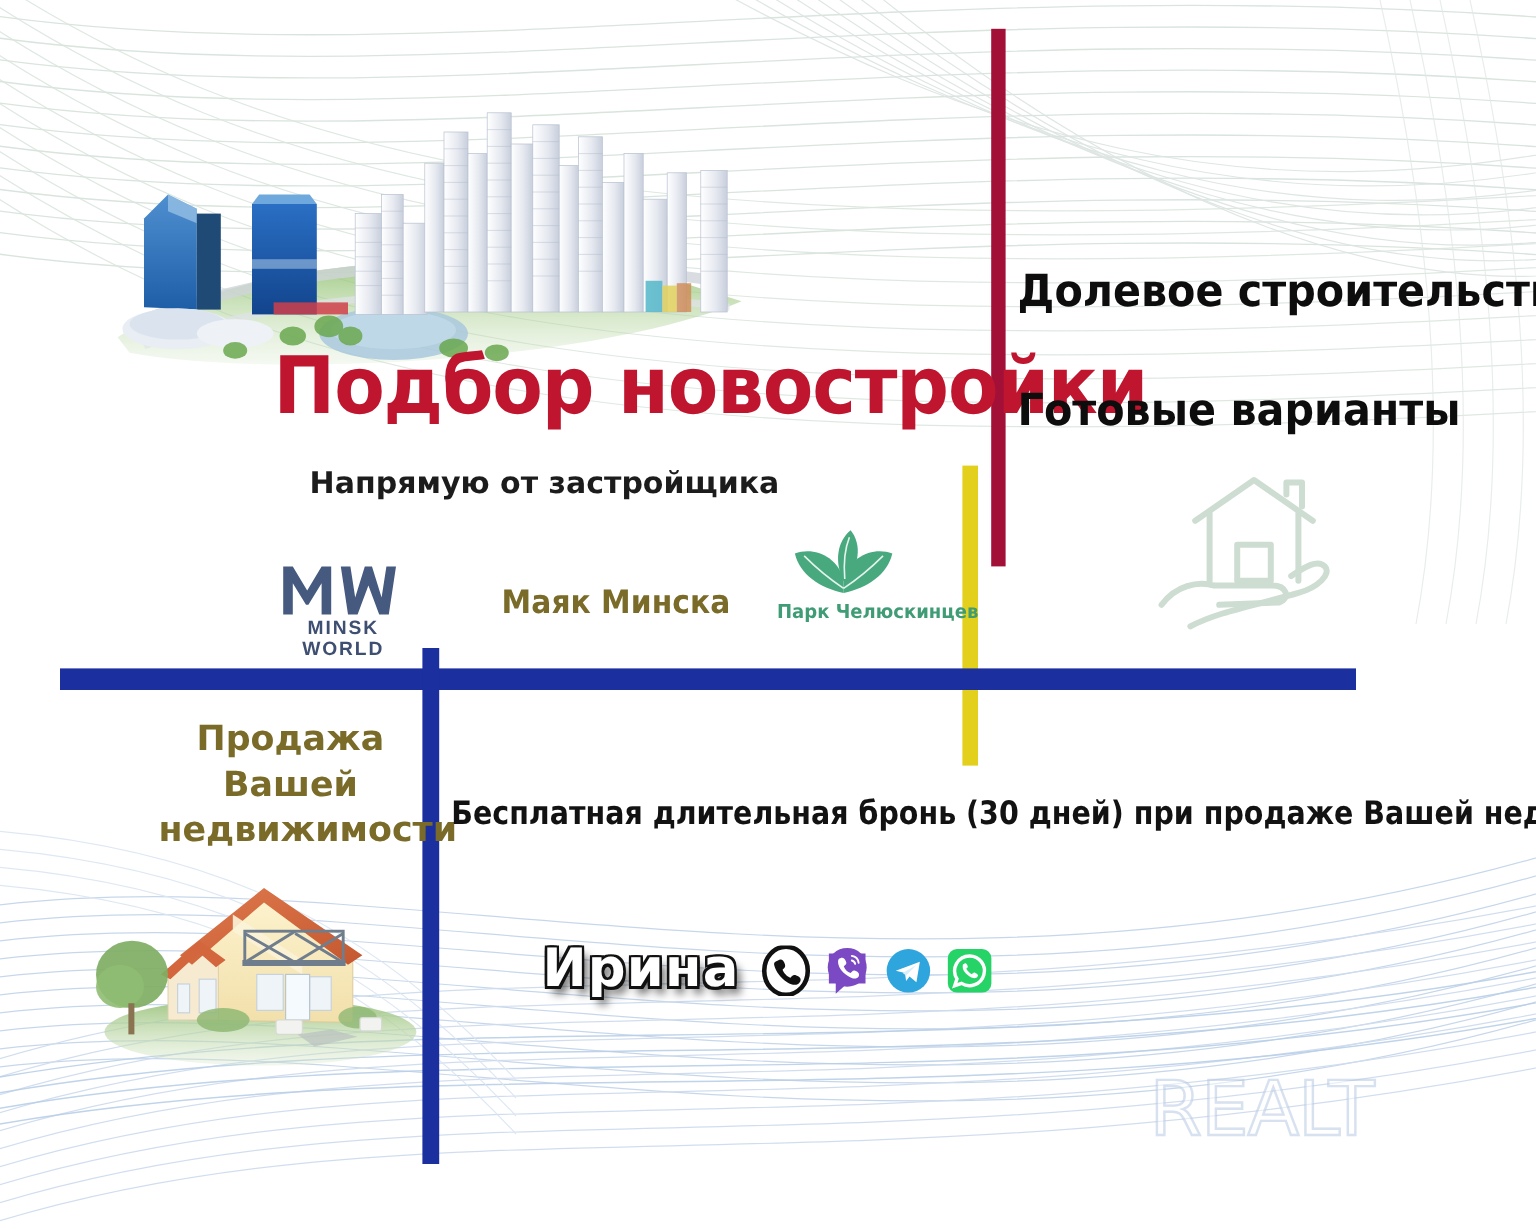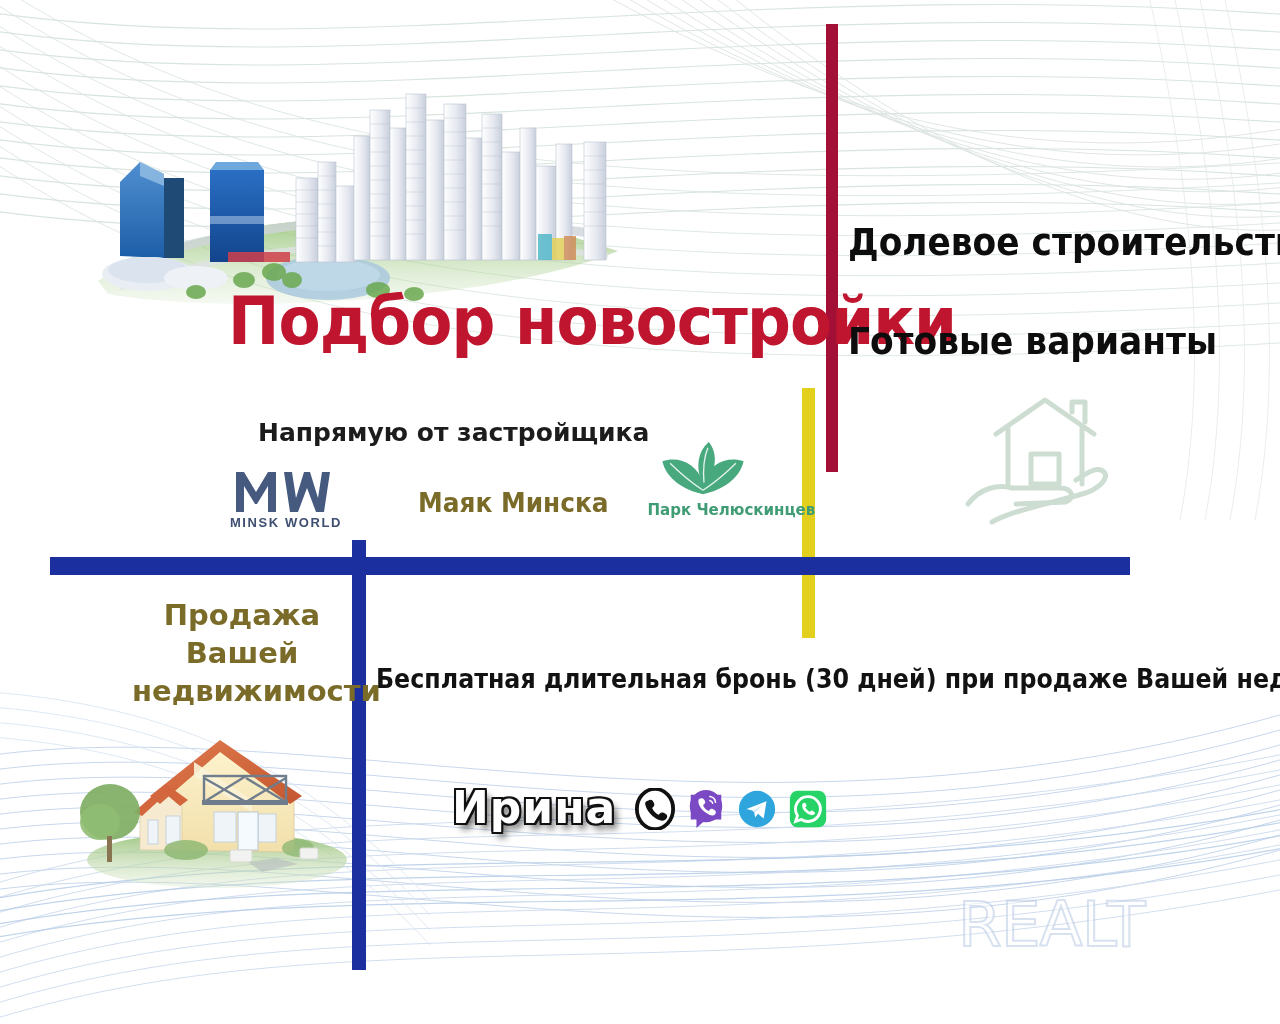--- a/index.html
+++ b/index.html
@@ -39,21 +39,20 @@
     transform-origin:left center;
     white-space:nowrap;
   }
   .subhead{
     position:absolute;left:258px;top:388px;
     font-family:"DejaVu Sans", sans-serif;
     font-weight:bold;
     font-size:25px;
     color:#1c1c1c;
     white-space:nowrap;
-    margin-top:30px;
   }
 
   
   .right-line{
     position:absolute;left:848px;
     font-family:"DejaVu Sans", sans-serif;
     font-weight:bold;
     font-size:37px;
     color:#0d0d0d;
     white-space:nowrap;
@@ -63,21 +62,21 @@
   .right-line.l1{top:221px;}
   .right-line.l2{top:320px;}
 
   
   .hand-house{position:absolute;left:952px;top:392px;width:186px;height:148px;}
 
   
   .logo-mw{position:absolute;left:226px;top:468px;width:120px;height:72px;text-align:center;}
   .logo-mw .mono{display:block;height:46px;}
   .logo-mw .cap{
-    display:block;font-size:13px;font-weight:bold;color:#3f4f72;
+    display:block;font-size:16px;font-weight:bold;color:#3f4f72;
     letter-spacing:1.6px;margin-top:1px;font-family:"Liberation Sans",sans-serif;
   }
   .logo-mayak{
     position:absolute;left:418px;top:487px;
     font-family:"DejaVu Sans", sans-serif;
     font-weight:bold;font-size:27px;color:#7a6b28;
     transform:scaleX(0.92);transform-origin:left center;white-space:nowrap;
   }
   .logo-park{position:absolute;left:643px;top:440px;width:148px;text-align:left;}
   .logo-park .leafwrap{display:block;height:60px;}

